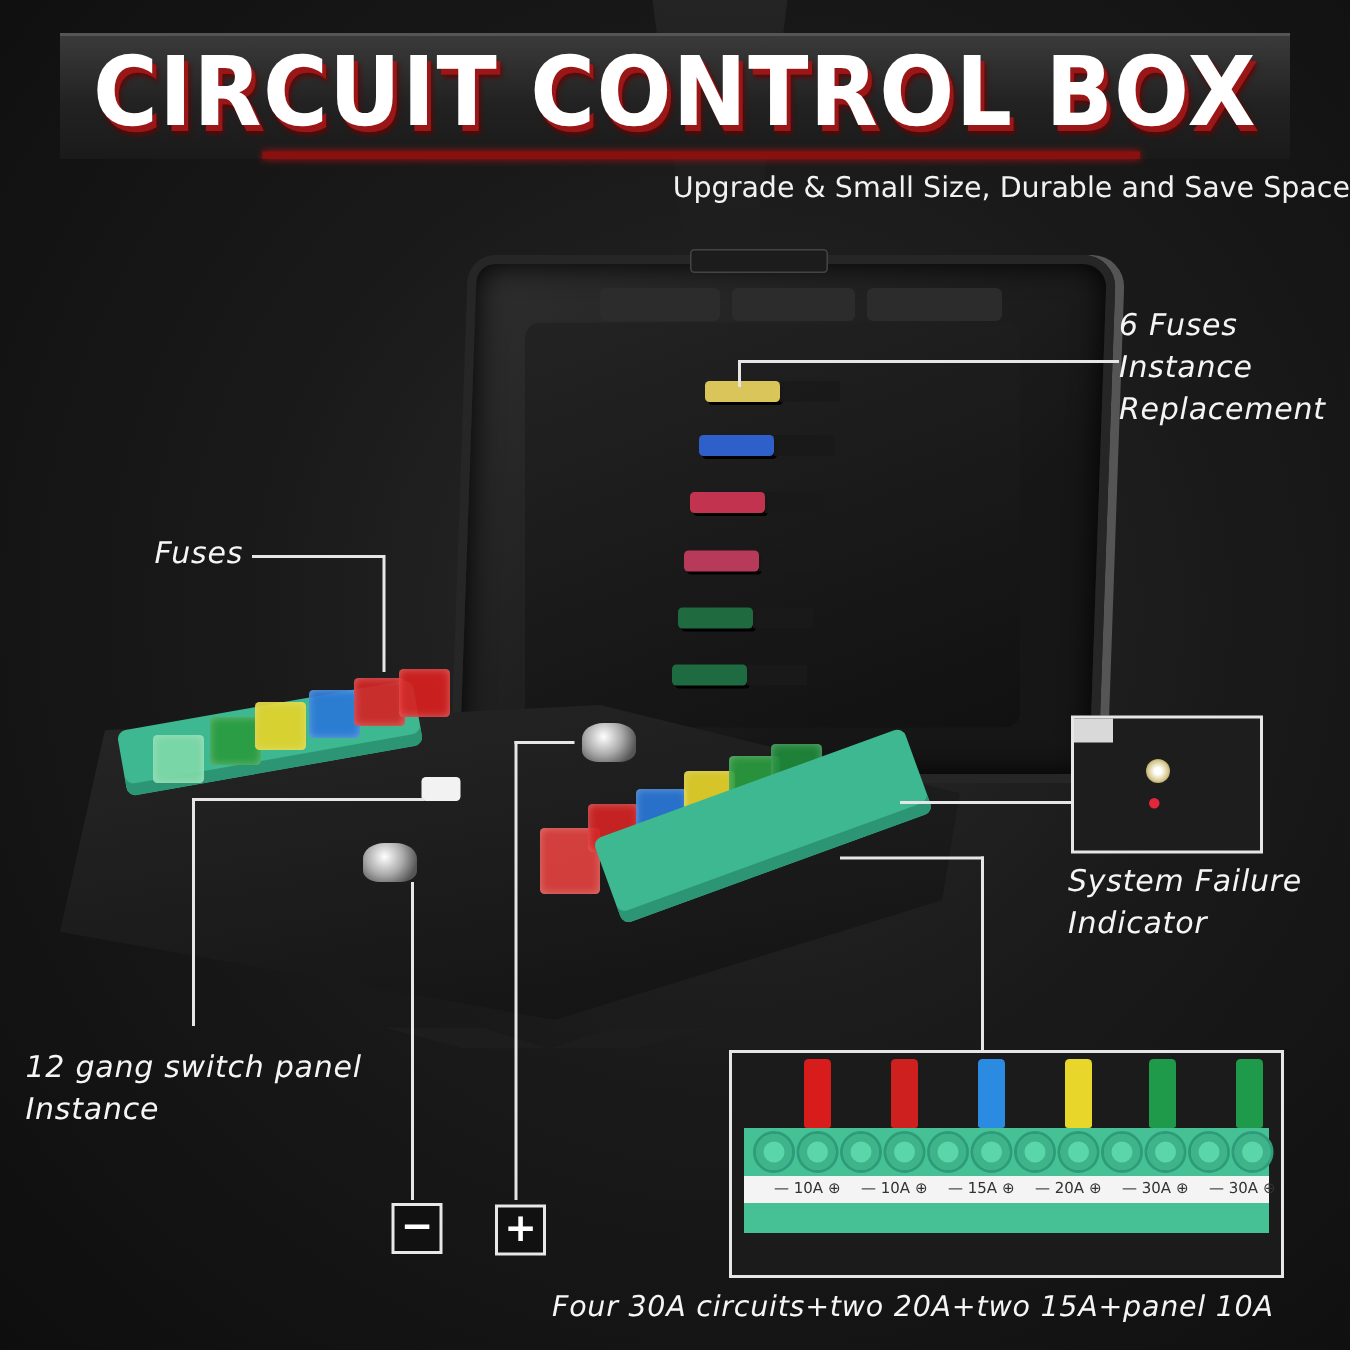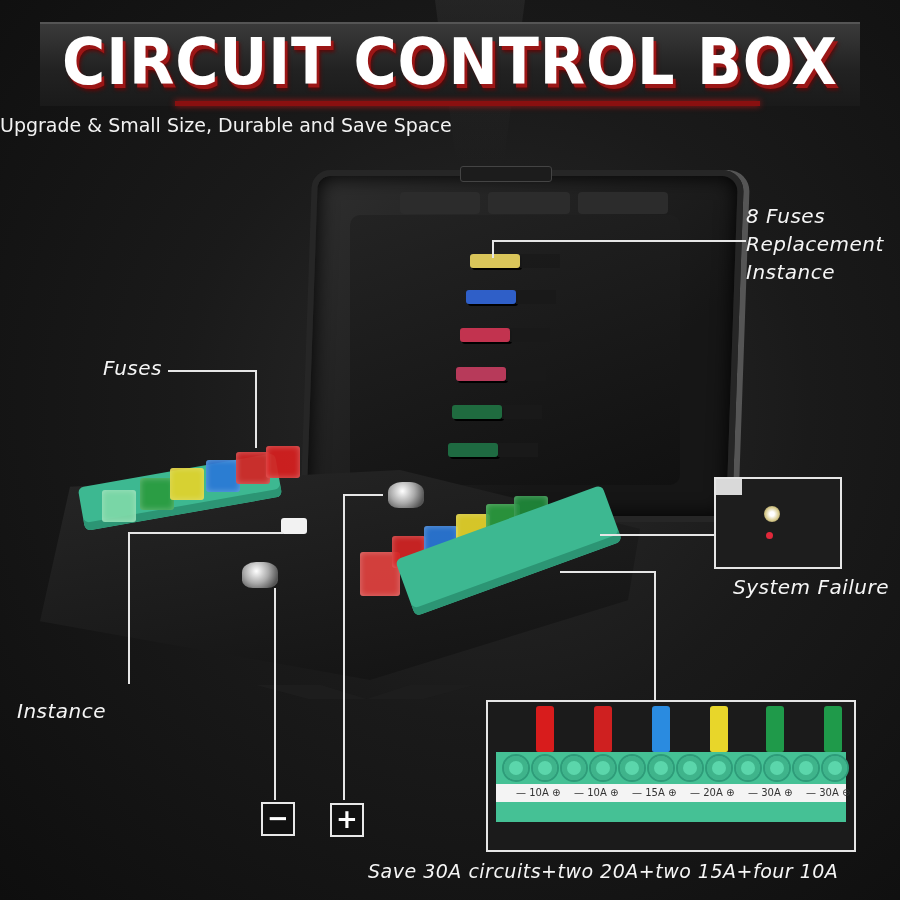--- a/index.html
+++ b/index.html
@@ -8,21 +8,21 @@
       radial-gradient(ellipse at 55% 45%, #2b2b2b 0%, #1a1a1a 45%, #0e0e0e 100%);}
   .bg-streak{position:absolute;left:330px;top:0;width:300px;height:160px;background:linear-gradient(180deg,rgba(60,60,60,.35),rgba(0,0,0,0));clip-path:polygon(35% 0,65% 0,58% 100%,42% 100%);}
 
   
   .banner{position:absolute;left:40px;top:22px;width:820px;height:82px;
       background:linear-gradient(180deg,#3a3a3a 0%,#222 55%,#1a1a1a 100%);
       border-top:2px solid #555;}
   .banner-red{position:absolute;left:175px;top:101px;width:585px;height:5px;background:#8a1010;box-shadow:0 0 6px #b01515;}
   .title{position:absolute;left:0;top:26px;width:900px;text-align:center;font-family:"DejaVu Sans",sans-serif;font-weight:bold;font-size:64px;letter-spacing:1px;color:#fff;
       text-shadow:3px 4px 0 #9b1616,4px 6px 4px #5a0808;line-height:72px;transform:scaleX(.92);}
-  .subtitle{position:absolute;left:0;top:112px;width:900px;text-align:left;font-size:19px;color:#f2f2f2;line-height:26px;}
+  .subtitle{position:absolute;left:0;top:112px;width:900px;text-align:right;font-size:19px;color:#f2f2f2;line-height:26px;}
 
   
   .lid{position:absolute;left:306px;top:170px;width:420px;height:340px;background:linear-gradient(135deg,#2e2e2e,#161616 70%);border-radius:18px 22px 10px 10px;
       border:6px solid #262626;box-shadow:inset 0 0 20px #000, 6px 0 0 #555;transform:skewX(-2deg);}
   .lid-inner{position:absolute;left:350px;top:215px;width:330px;height:270px;background:linear-gradient(160deg,#232323,#111);border-radius:10px;}
   .hinge{position:absolute;left:460px;top:166px;width:90px;height:14px;background:#1c1c1c;border:1px solid #444;border-radius:3px;}
   .lid-tab{position:absolute;top:192px;height:22px;background:#2c2c2c;border-radius:4px;}
   .spare{position:absolute;width:50px;height:14px;border-radius:3px;box-shadow:2px 2px 0 #000;}
   .spare::after{content:"";position:absolute;left:50px;top:0;width:40px;height:14px;background:#1a1a1a;opacity:.9;}
 
@@ -101,49 +101,51 @@
   <div class="fuse" style="left:424px;top:526px;background:#2a78d8;"></div>
   <div class="fuse" style="left:456px;top:514px;background:#e5d42a;"></div>
   <div class="fuse" style="left:486px;top:504px;background:#2a9b3e;"></div>
   <div class="fuse" style="left:514px;top:496px;background:#1f8a3a;"></div>
   <div class="term-strip" style="left:395px;top:560px;width:220px;height:60px;transform:rotate(-20deg);transform-origin:left top;"></div>
 </div>
 
 <div class="line" style="left:492px;top:240px;width:254px;height:2px;"></div>
 <div class="line" style="left:492px;top:240px;width:2px;height:18px;"></div>
 <div class="callout" style="left:746px;top:202px;">
-  <div>8 Fuses</div>
+  <div>6 Fuses</div>
+  <div>Instance</div>
   <div>Replacement</div>
-  <div>Instance</div>
 </div>
 
 <div class="callout" style="left:103px;top:354px;">Fuses</div>
 <div class="line" style="left:168px;top:370px;width:88px;height:2px;"></div>
 <div class="line" style="left:255px;top:370px;width:2px;height:78px;"></div>
 
 <div class="line" style="left:128px;top:532px;width:155px;height:2px;"></div>
 <div class="line" style="left:128px;top:532px;width:2px;height:152px;"></div>
 <div class="callout" style="left:17px;top:697px;">
+  <div>12 gang switch panel</div>
   <div>Instance</div>
 </div>
 
 <div class="line" style="left:274px;top:588px;width:2px;height:212px;"></div>
 <div class="line" style="left:343px;top:494px;width:2px;height:306px;"></div>
 <div class="line" style="left:343px;top:494px;width:40px;height:2px;"></div>
 <div class="sign-box" style="left:261px;top:802px;">−</div>
 <div class="sign-box" style="left:330px;top:803px;">+</div>
 
 <div class="line" style="left:600px;top:534px;width:114px;height:2px;"></div>
 <div class="inset-indicator">
   <div class="ind-corner"></div>
   <div class="ind-led-y"></div>
   <div class="ind-led-r"></div>
 </div>
-<div class="callout" style="left:712px;top:573px;margin-left:21px;">
+<div class="callout" style="left:712px;top:573px;">
   <div>System Failure</div>
+  <div>Indicator</div>
 </div>
 
 <div class="line" style="left:560px;top:571px;width:96px;height:2px;"></div>
 <div class="line" style="left:654px;top:571px;width:2px;height:130px;"></div>
 <div class="inset-strip">
   <div class="is-fuse" style="left:48px;background:#d81c1c;"></div>
   <div class="is-fuse" style="left:106px;background:#cf2020;"></div>
   <div class="is-fuse" style="left:164px;background:#2a8be0;"></div>
   <div class="is-fuse" style="left:222px;background:#e8d62a;"></div>
   <div class="is-fuse" style="left:278px;background:#1f9a4a;"></div>
@@ -163,13 +165,13 @@
   <div class="is-cup" style="left:333px;"></div>
   <div class="is-label"></div>
   <div class="is-amp" style="left:28px;">— <span>10A</span> ⊕</div>
   <div class="is-amp" style="left:86px;">— <span>10A</span> ⊕</div>
   <div class="is-amp" style="left:144px;">— <span>15A</span> ⊕</div>
   <div class="is-amp" style="left:202px;">— <span>20A</span> ⊕</div>
   <div class="is-amp" style="left:260px;">— <span>30A</span> ⊕</div>
   <div class="is-amp" style="left:318px;">— <span>30A</span> ⊕</div>
 </div>
 
-<div class="callout" style="left:368px;top:857px;font-size:19px;">Save 30A circuits+two 20A+two 15A+four 10A</div>
+<div class="callout" style="left:368px;top:857px;font-size:19px;">Four 30A circuits+two 20A+two 15A+panel 10A</div>
 
 </body></html>

